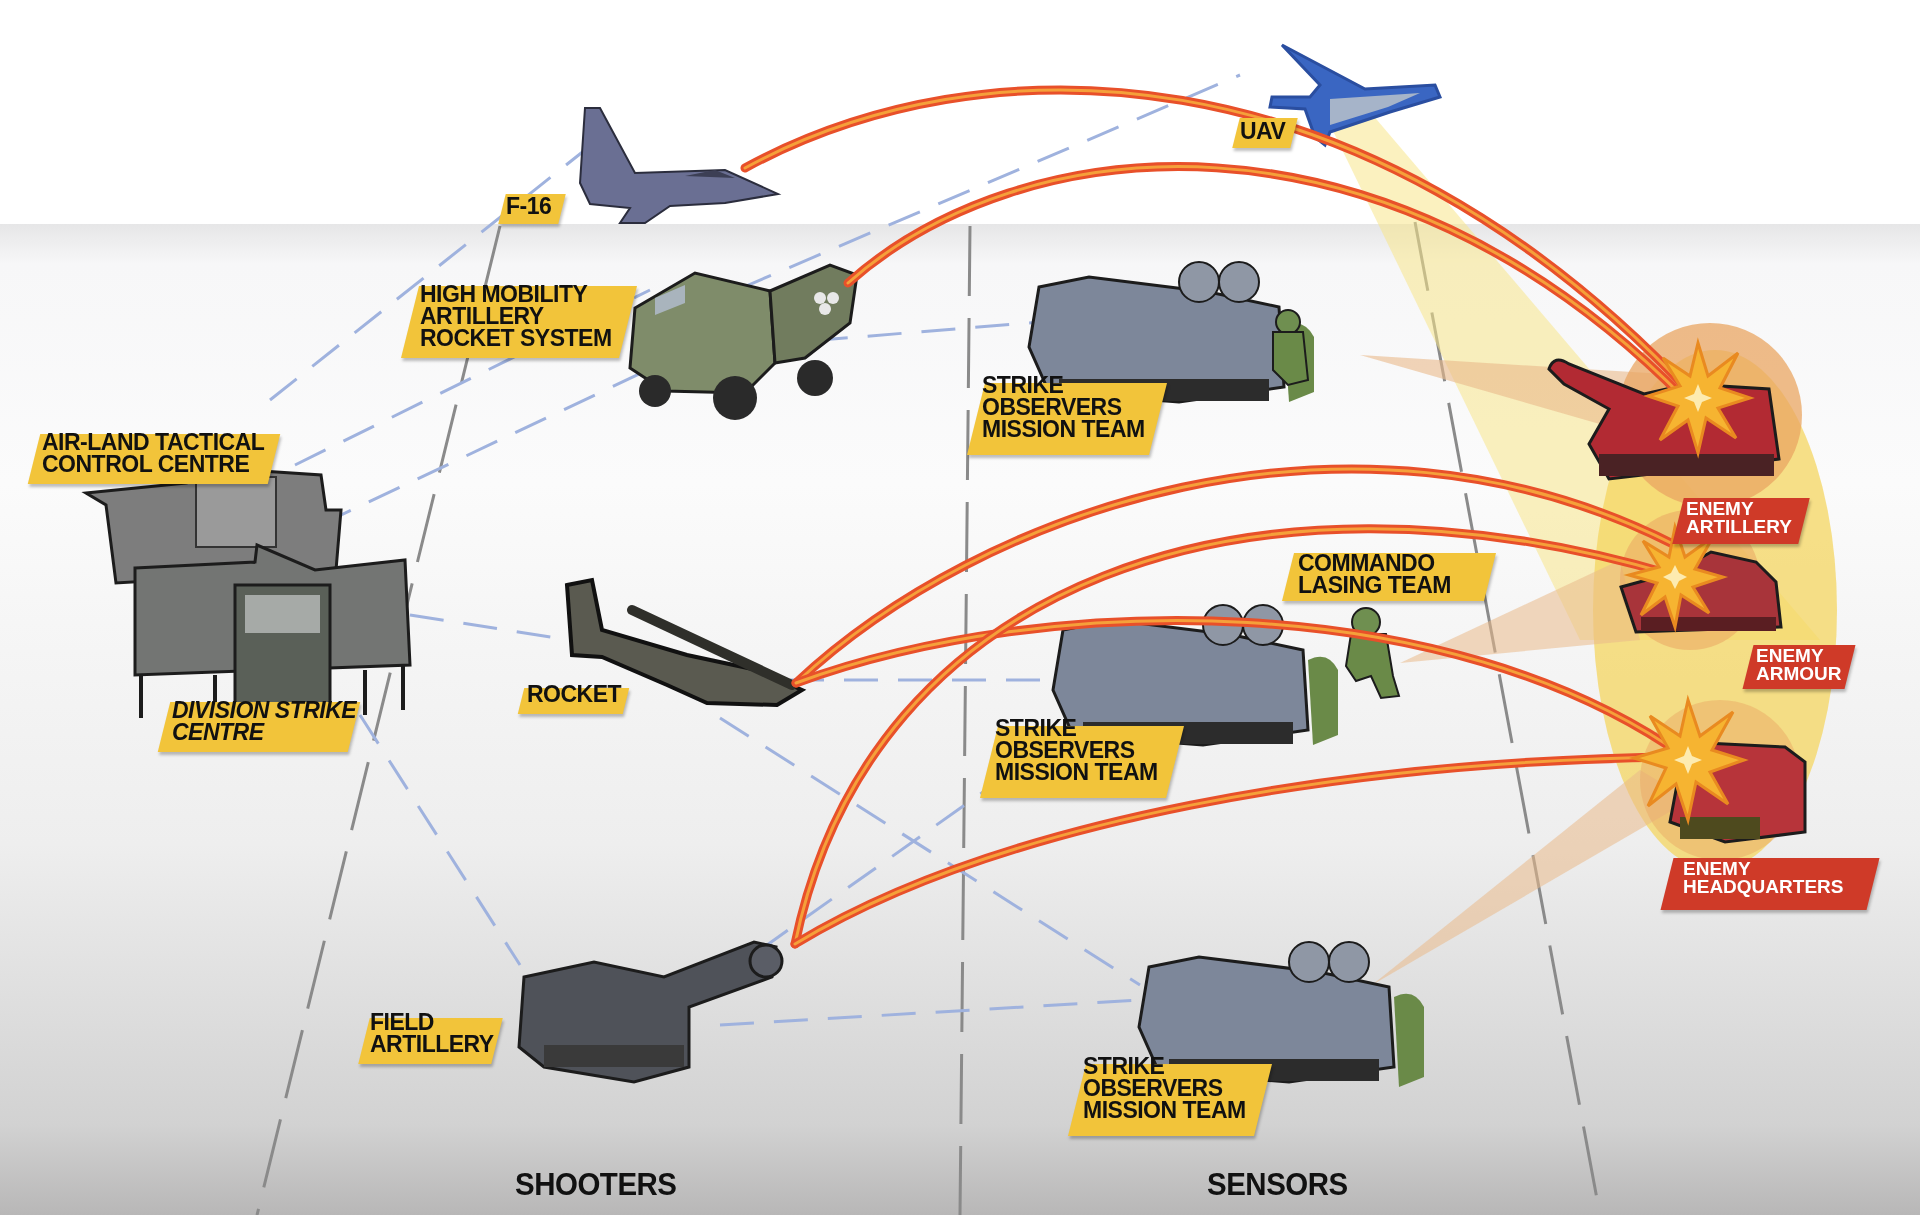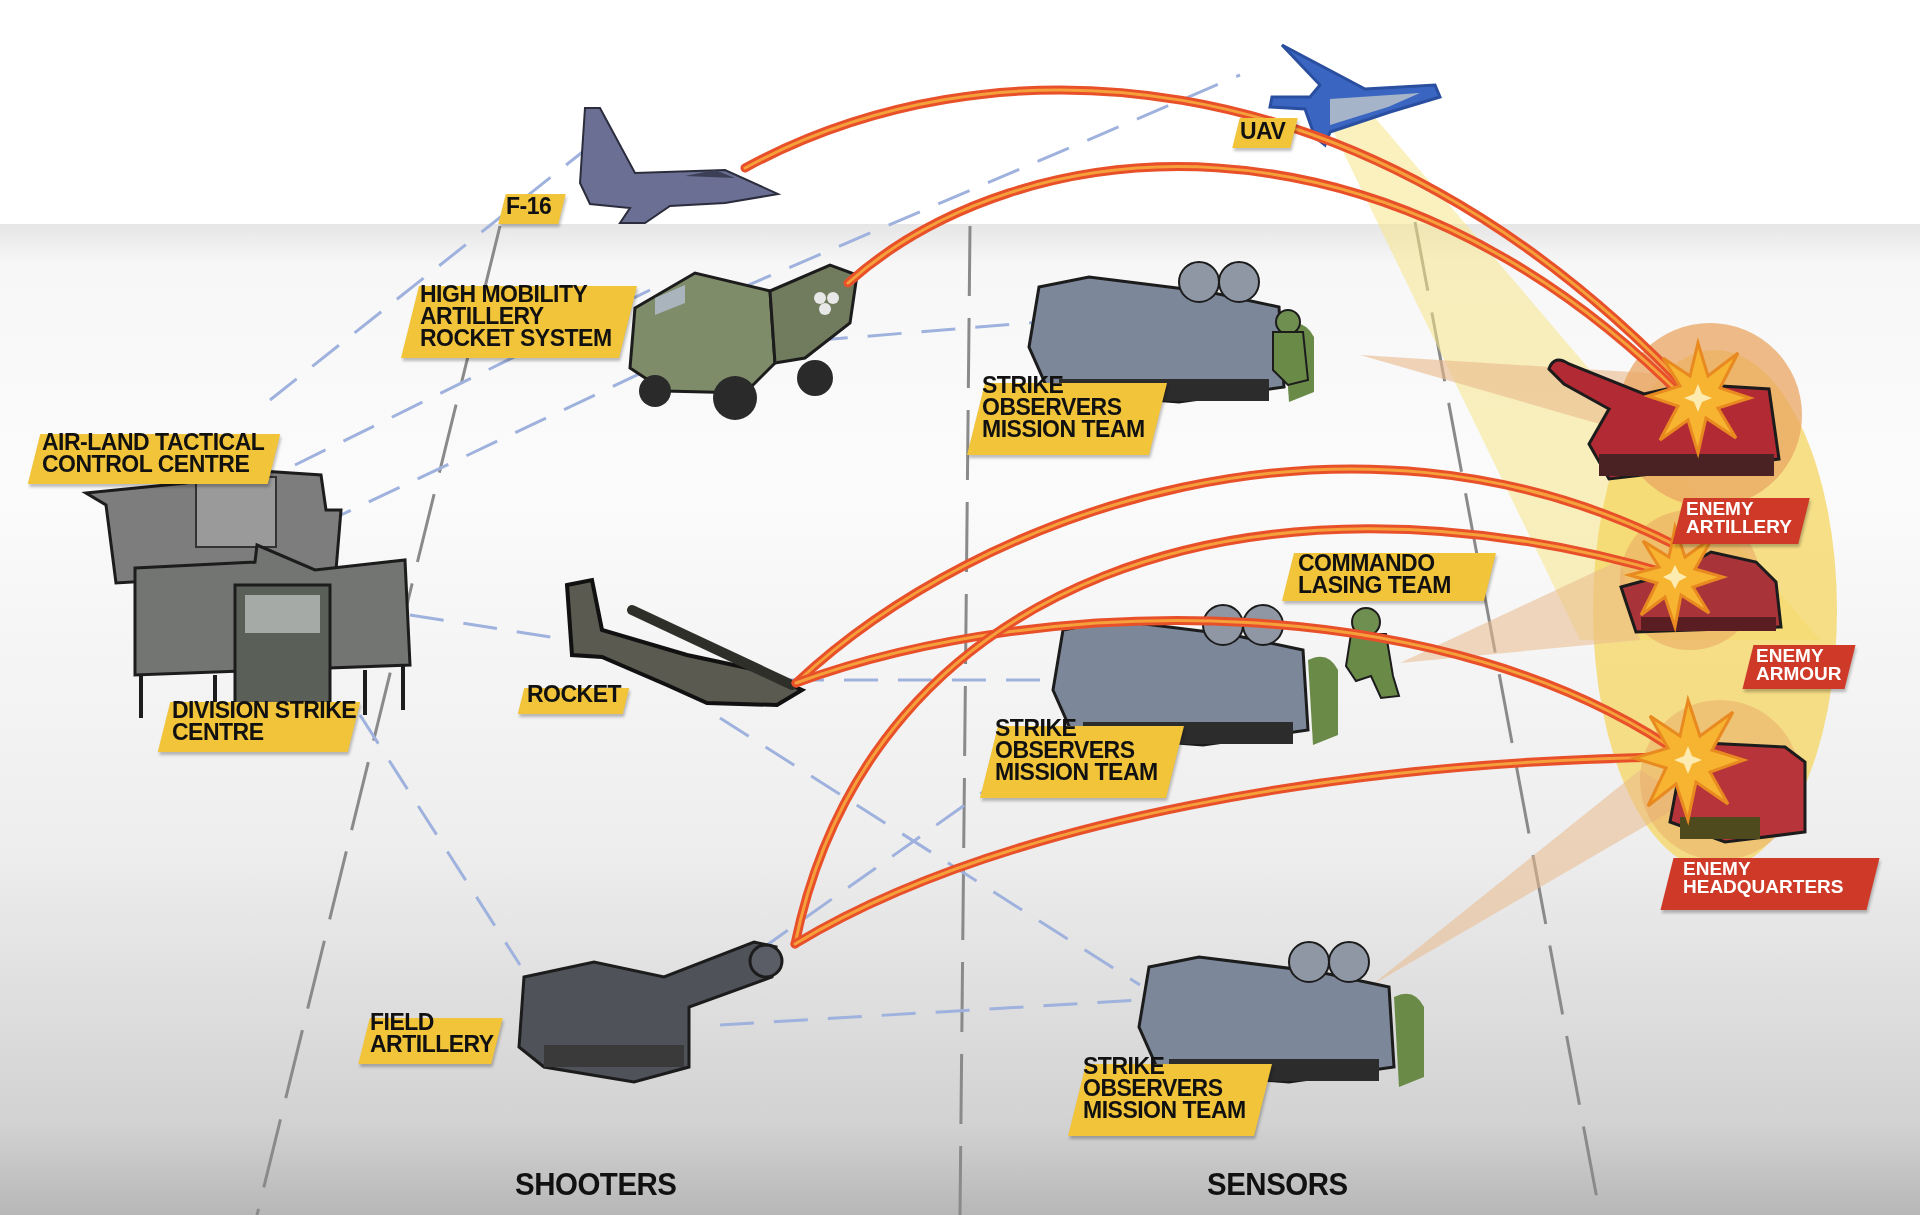--- a/index.html
+++ b/index.html
@@ -211,21 +211,21 @@
     <span class="bg" style="left:-10px;top:2px;width:218px;height:72px;"></span>
     <span class="txt">HIGH MOBILITY
 ARTILLERY
 ROCKET SYSTEM</span>
   </div>
   <div class="tag" style="left:42px;top:396px;margin-top:36px;">
     <span class="bg" style="left:-8px;top:2px;width:240px;height:50px;"></span>
     <span class="txt">AIR-LAND TACTICAL
 CONTROL CENTRE</span>
   </div>
-  <div class="tag" style="left:172px;top:700px;">
+  <div class="tag" style="left:172px;top:700px;font-style:italic;">
     <span class="bg" style="left:-8px;top:2px;width:190px;height:50px;"></span>
     <span class="txt">DIVISION STRIKE
 CENTRE</span>
   </div>
   <div class="tag" style="left:527px;top:684px;">
     <span class="bg" style="left:-6px;top:4px;width:105px;height:26px;"></span>
     <span class="txt">ROCKET</span>
   </div>
   <div class="tag" style="left:370px;top:1012px;">
     <span class="bg" style="left:-6px;top:6px;width:133px;height:46px;"></span>

